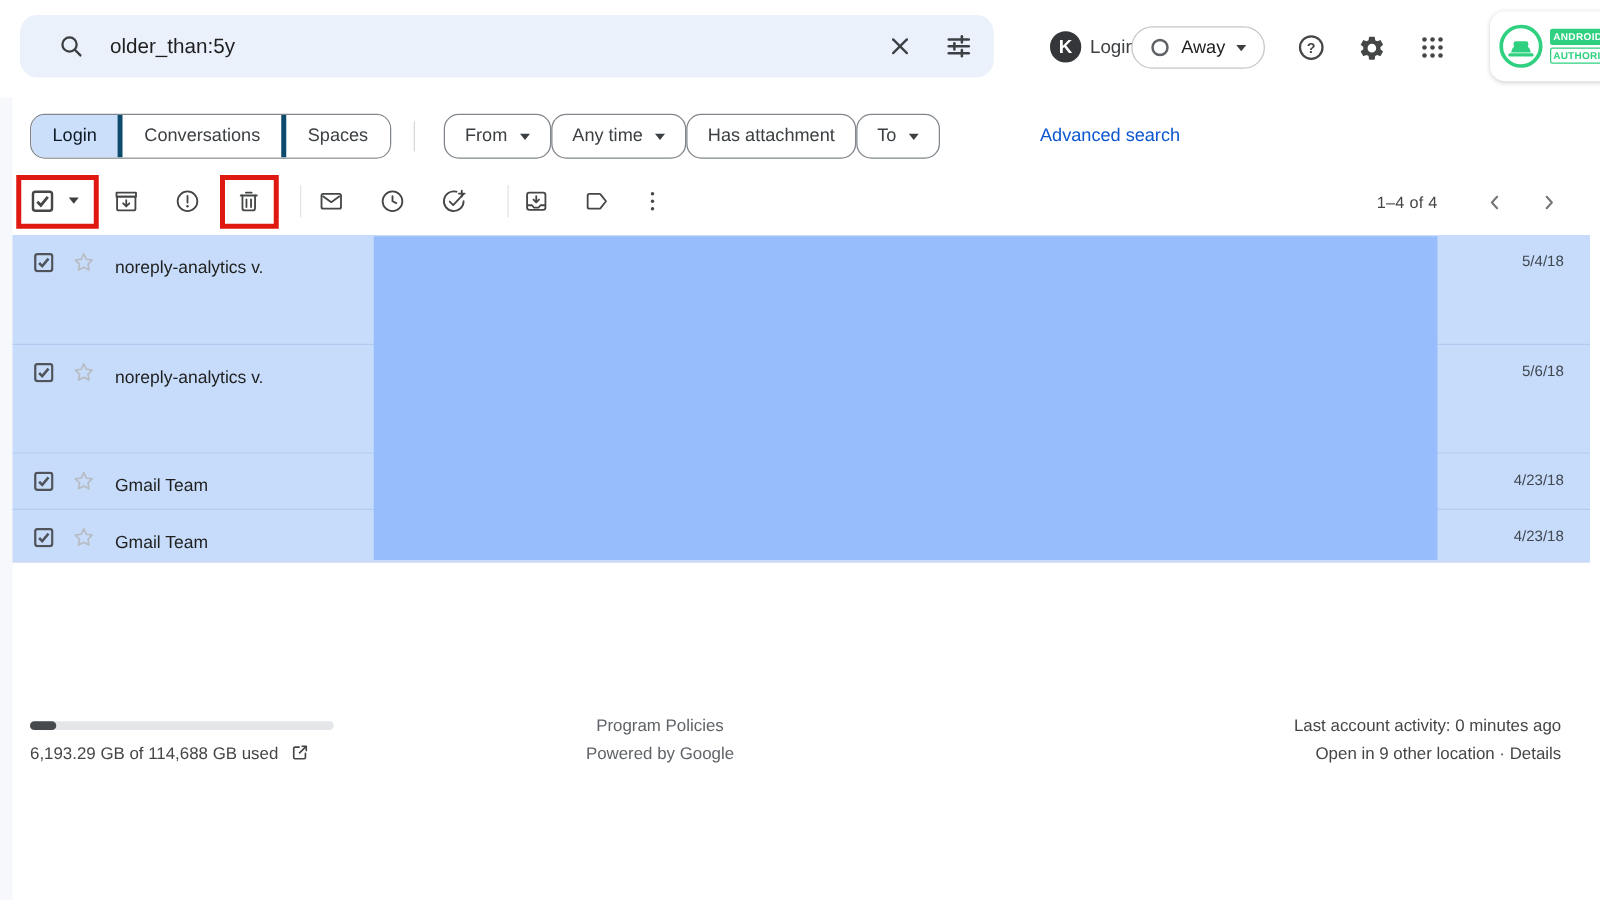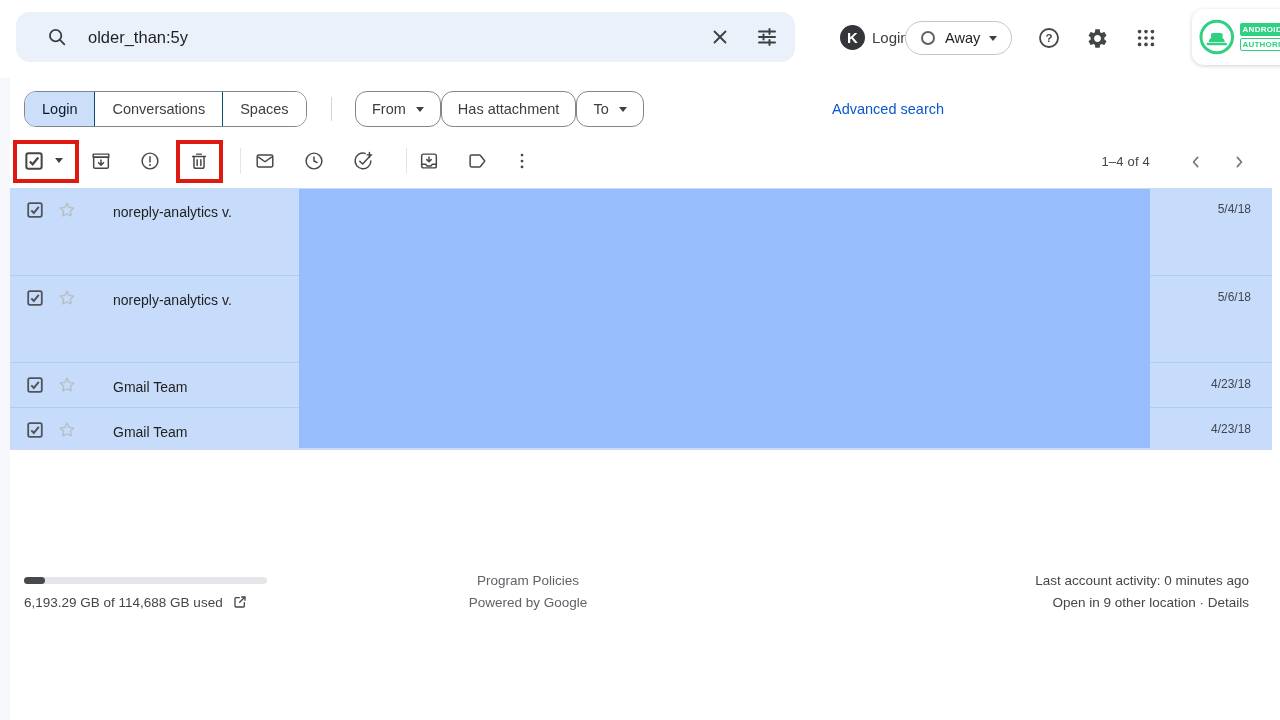--- a/index.html
+++ b/index.html
@@ -71,21 +71,21 @@
 
   
   .tab-group {
     left:24px; top:91px; height:36px;
     display:flex; border:1px solid #80868b; border-radius:12px; overflow:hidden;
   }
   .tab-seg {
     display:flex; align-items:center; padding:0 17px;
     font-size:14.5px; color:#3c4043; cursor:pointer; background:#fff;
   }
-  .tab-seg + .tab-seg { border-left:1px solid #0c4a6e; }
+  .tab-seg + .tab-seg { border-left:4px solid #0c4a6e; }
   .tab-seg.active { background:#cbdffb; color:#0d1a26; font-weight:500; }
 
   .v-divider { left:331px; top:97px; width:1px; height:24px; background:#d4d7da; }
 
   .chip-row { left:355px; top:91px; display:flex; }
   .chip {
     height:36px; border:1px solid #80868b; border-radius:12px;
     display:flex; align-items:center; gap:10px; padding:0 16px;
     font-size:14.5px; color:#3c4043; background:#fff; cursor:pointer;
   }
@@ -104,21 +104,21 @@
   .pagination {
     top:154px; right:130px; font-size:13px; color:#444746; letter-spacing:.2px;
   }
   .pg-chev { position:absolute; top:149px; width:26px; height:26px; }
 
   
   .mail-list { left:10px; top:188px; width:1262px; }
   .mail-row { position:relative; background:#c7dcfa; border-bottom:1px solid #b1cbf1; cursor:pointer; }
   .mail-row:last-child { border-bottom:1px solid #cfdcf0; }
   .row-inner { position:absolute; left:17px; top:12px; display:flex; align-items:center; gap:14px; }
-  .sender { font-size:14px; color:#1f1f1f; margin-left:22px; }
+  .sender { font-size:14px; color:#1f1f1f; margin-left:1px; }
   .mail-date { position:absolute; right:21px; top:14px; font-size:12px; font-weight:500; color:#3f4650; }
   .redaction { left:299px; top:189px; width:851px; height:259px; background:#98bdfc; z-index:3; }
 
   
   .storage-track {
     left:24px; top:577px; width:243px; height:7px;
     background:#e4e6e9; border-radius:4px;
   }
   .storage-fill { width:21px; height:7px; background:#474a4d; border-radius:4px; }
   .storage-line {
@@ -222,20 +222,24 @@
 </div>
 
 <div class="abs v-divider"></div>
 
 <div class="abs chip-row">
   <div class="chip">
     <span>From</span>
     <span class="caret-down"></span>
   </div>
   <div class="chip">
+    <span>Any time</span>
+    <span class="caret-down"></span>
+  </div>
+  <div class="chip">
     <span>Has attachment</span>
   </div>
   <div class="chip">
     <span>To</span>
     <span class="caret-down"></span>
   </div>
 </div>
 
 <div class="abs adv-link">Advanced search</div>
 

